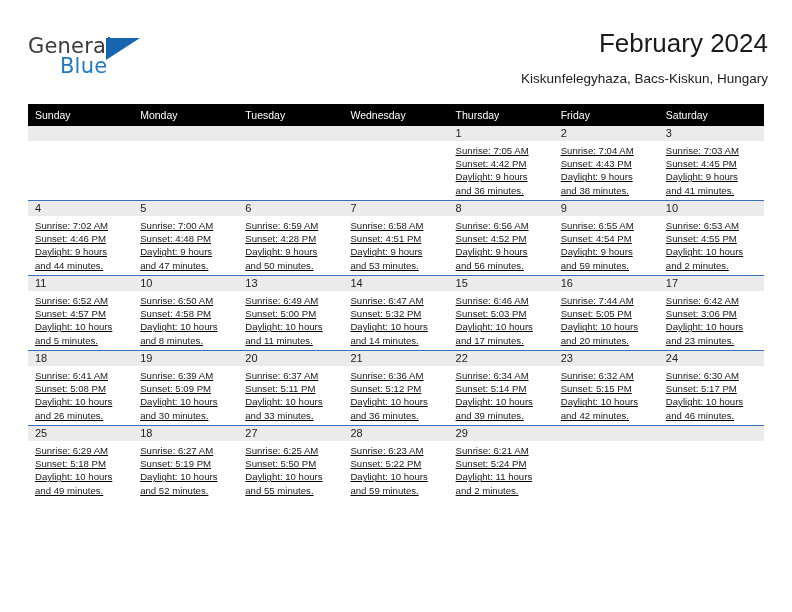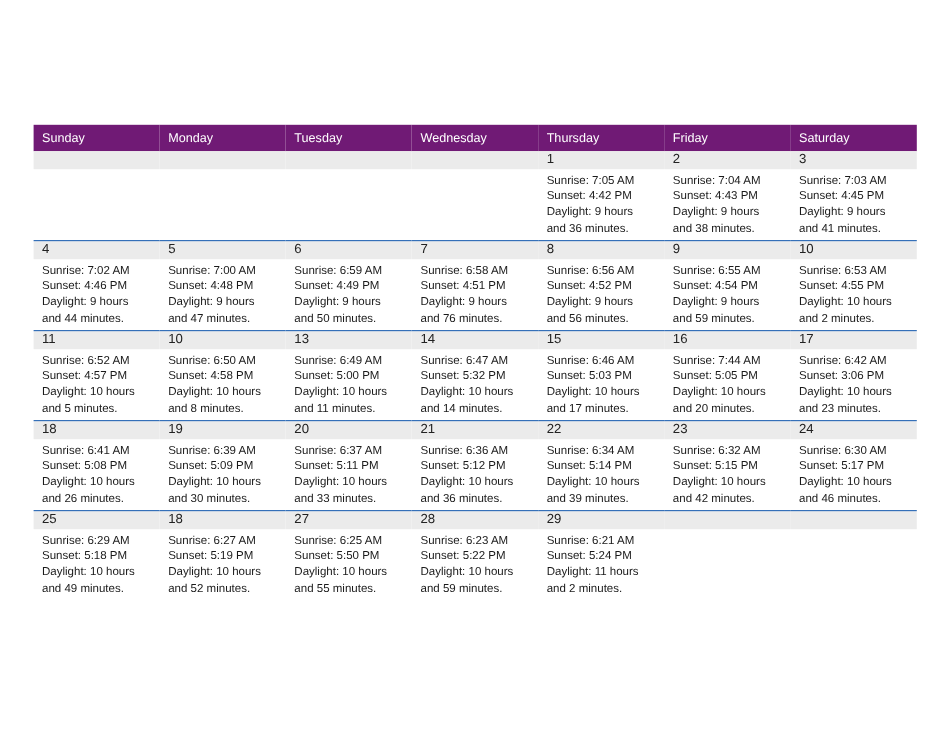--- a/index.html
+++ b/index.html
@@ -89,21 +89,21 @@
   
   .calendar {
     position: absolute;
     left: 28px;
     top: 104px;
     width: 736px;
     border-collapse: collapse;
     table-layout: fixed;
   }
   .calendar th {
-    background: #701a75;
+    background: #000000;
     color: #ffffff;
     font-size: 10.5px;
     font-weight: normal;
     text-align: left;
     padding: 5px 0 5px 7px;
     height: 12px;
     border: none;
   }
   .calendar td {
     vertical-align: top;
@@ -118,33 +118,48 @@
   .daynum-band {
     background: #ebebeb;
     height: 15px;
     line-height: 15px;
     padding-left: 7px;
     font-size: 11px;
     color: #222222;
   }
   .cell-lines {
     padding: 3px 6px 0 7px;
+    text-decoration: underline;
   }
   .cell-line {
     font-size: 9.6px;
     line-height: 13.2px;
     color: #1a1a1a;
     white-space: nowrap;
   }
 </style>
 </head>
 <body>
 
 <div class="page">
 
+  <div class="masthead">
+
+    <div class="logo">
+      <span class="logo-line1">General</span>
+      <span class="logo-tri"></span>
+      <span class="logo-line2">Blue</span>
+    </div>
+
+    <div class="title-block">
+      <h1 class="cal-title">February 2024</h1>
+      <div class="cal-subtitle">Kiskunfelegyhaza, Bacs-Kiskun, Hungary</div>
+    </div>
+
+  </div>
 
   <table class="calendar">
     <thead>
       <tr>
         <th>Sunday</th>
         <th>Monday</th>
         <th>Tuesday</th>
         <th>Wednesday</th>
         <th>Thursday</th>
         <th>Friday</th>
@@ -235,32 +250,32 @@
               <div class="cell-line">Sunrise: 7:00 AM</div>
               <div class="cell-line">Sunset: 4:48 PM</div>
               <div class="cell-line">Daylight: 9 hours</div>
               <div class="cell-line">and 47 minutes.</div>
             </div>
           </td>
         <td>
             <div class="daynum-band">6</div>
             <div class="cell-lines">
               <div class="cell-line">Sunrise: 6:59 AM</div>
-              <div class="cell-line">Sunset: 4:49 PM</div>
+              <div class="cell-line">Sunset: 4:28 PM</div>
               <div class="cell-line">Daylight: 9 hours</div>
               <div class="cell-line">and 50 minutes.</div>
             </div>
           </td>
         <td>
             <div class="daynum-band">7</div>
             <div class="cell-lines">
               <div class="cell-line">Sunrise: 6:58 AM</div>
               <div class="cell-line">Sunset: 4:51 PM</div>
               <div class="cell-line">Daylight: 9 hours</div>
-              <div class="cell-line">and 76 minutes.</div>
+              <div class="cell-line">and 53 minutes.</div>
             </div>
           </td>
         <td>
             <div class="daynum-band">8</div>
             <div class="cell-lines">
               <div class="cell-line">Sunrise: 6:56 AM</div>
               <div class="cell-line">Sunset: 4:52 PM</div>
               <div class="cell-line">Daylight: 9 hours</div>
               <div class="cell-line">and 56 minutes.</div>
             </div>

